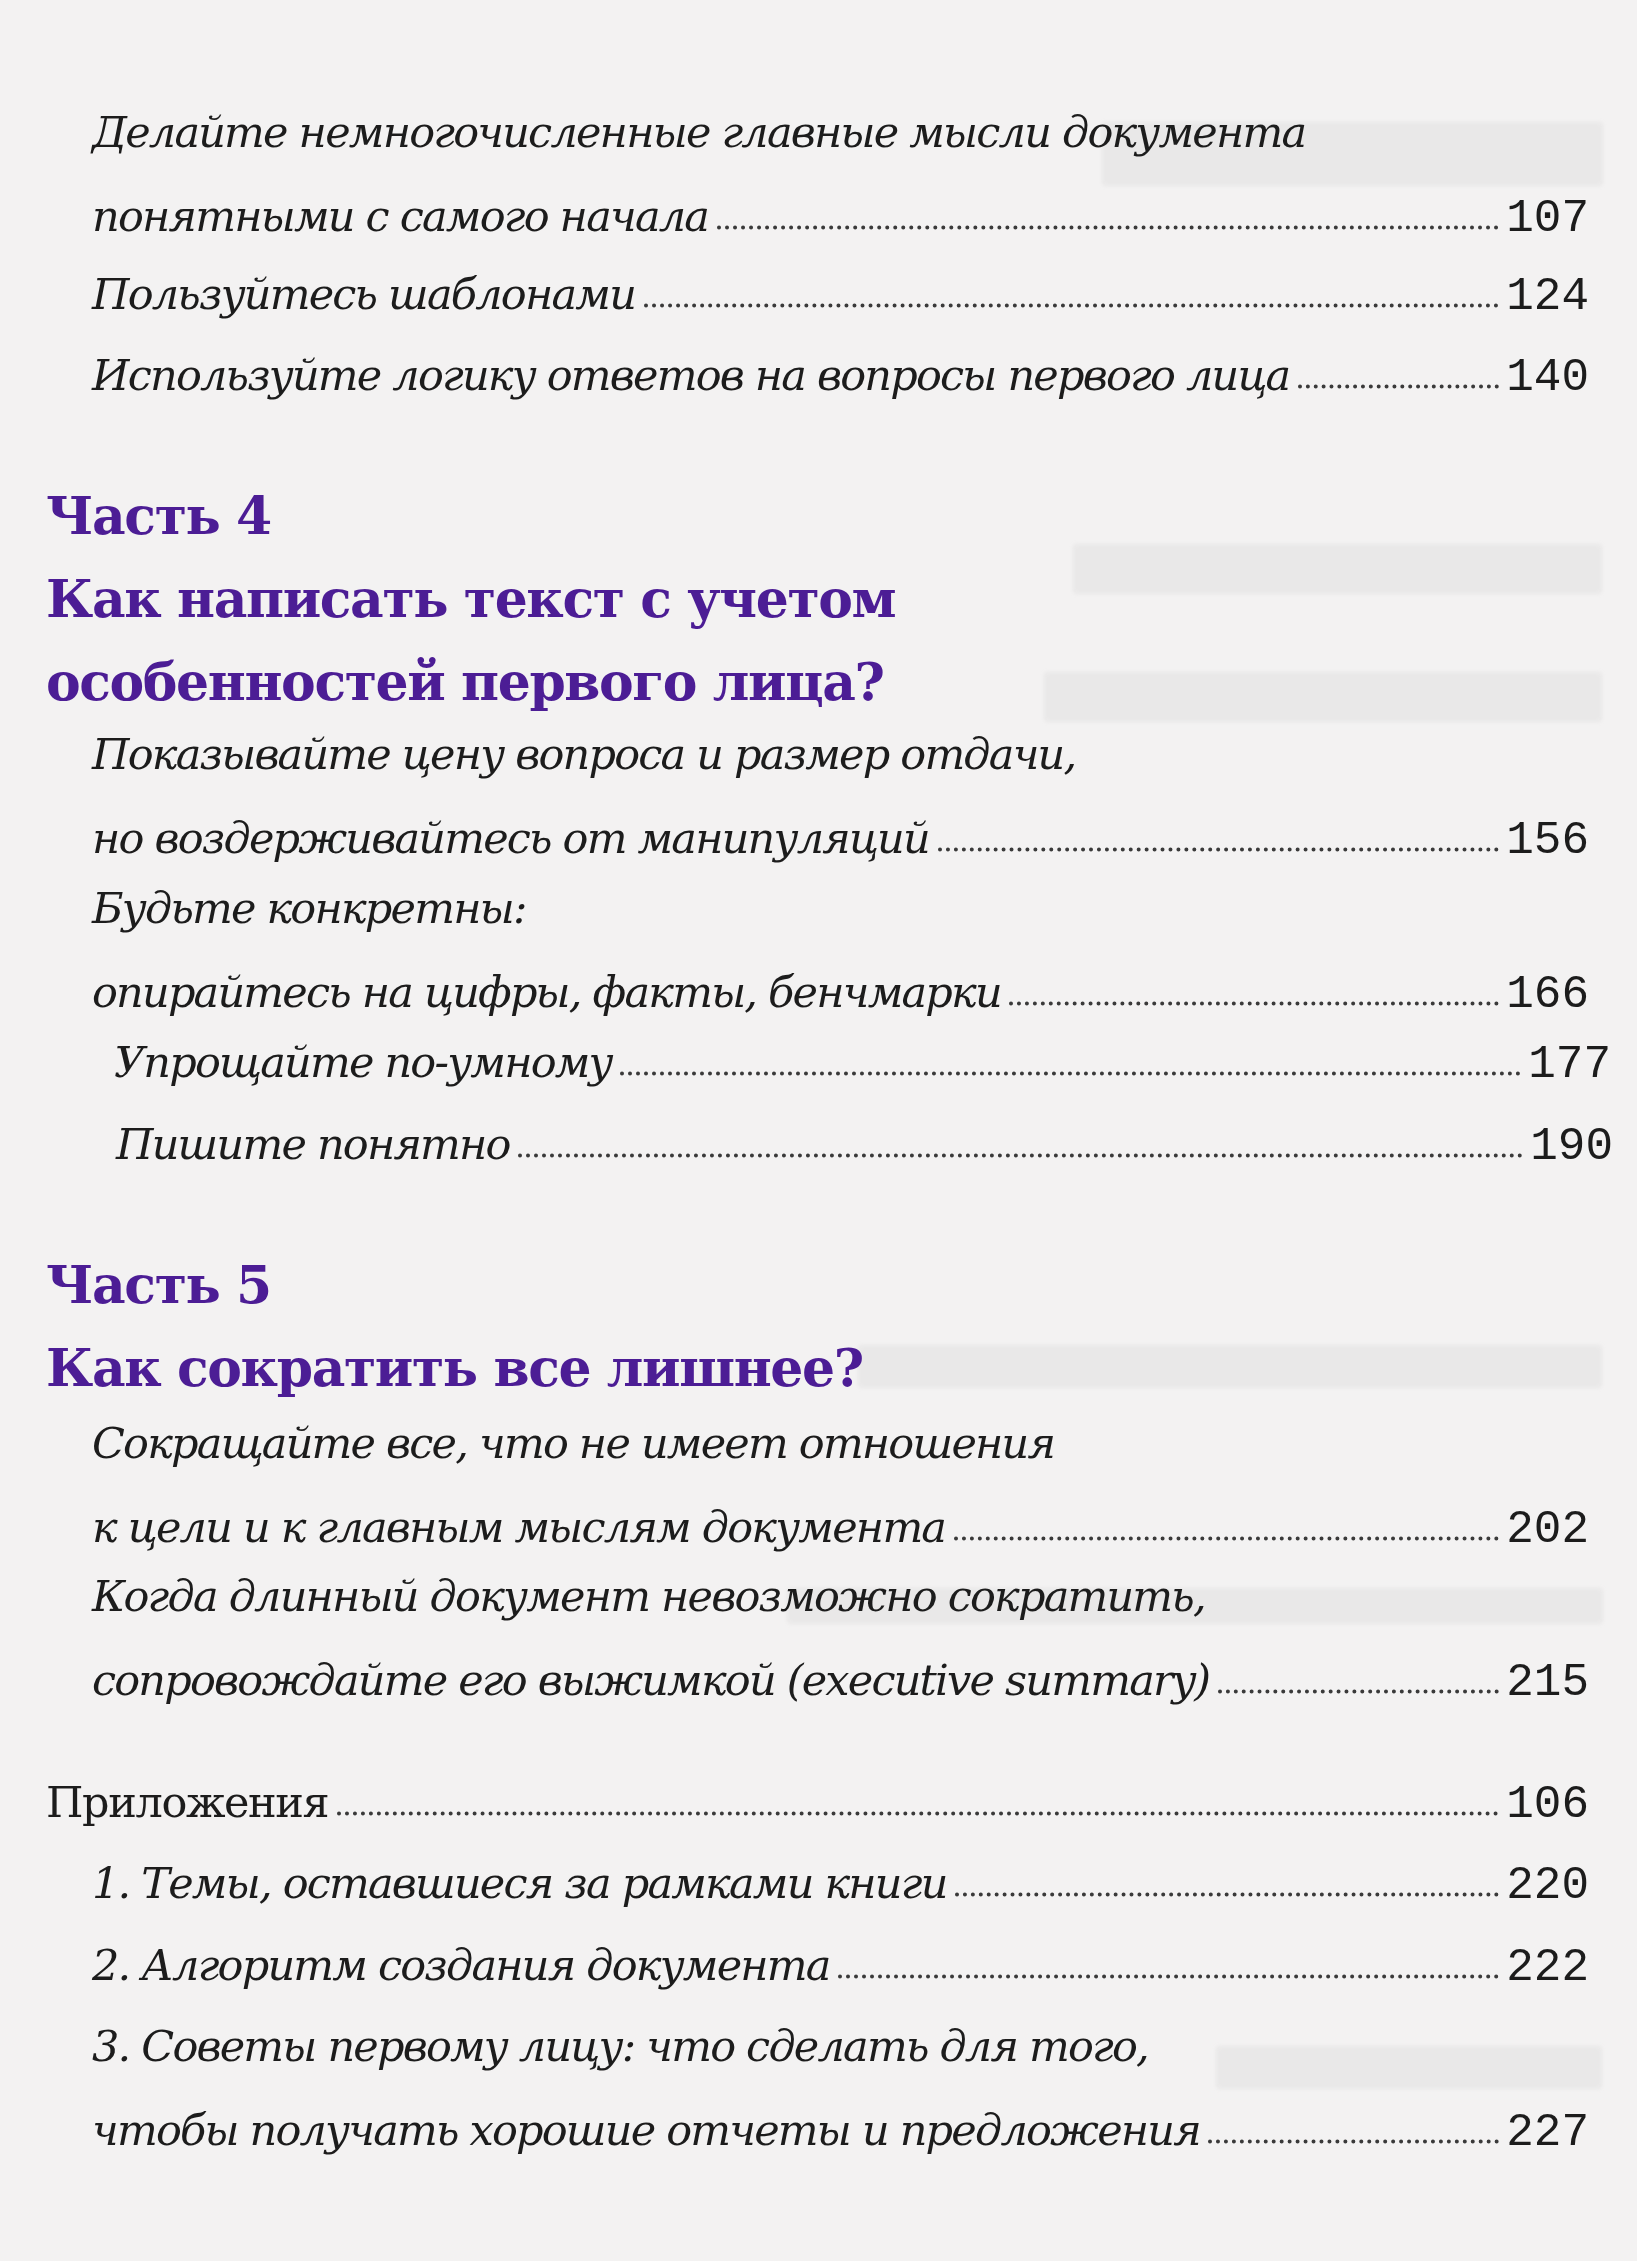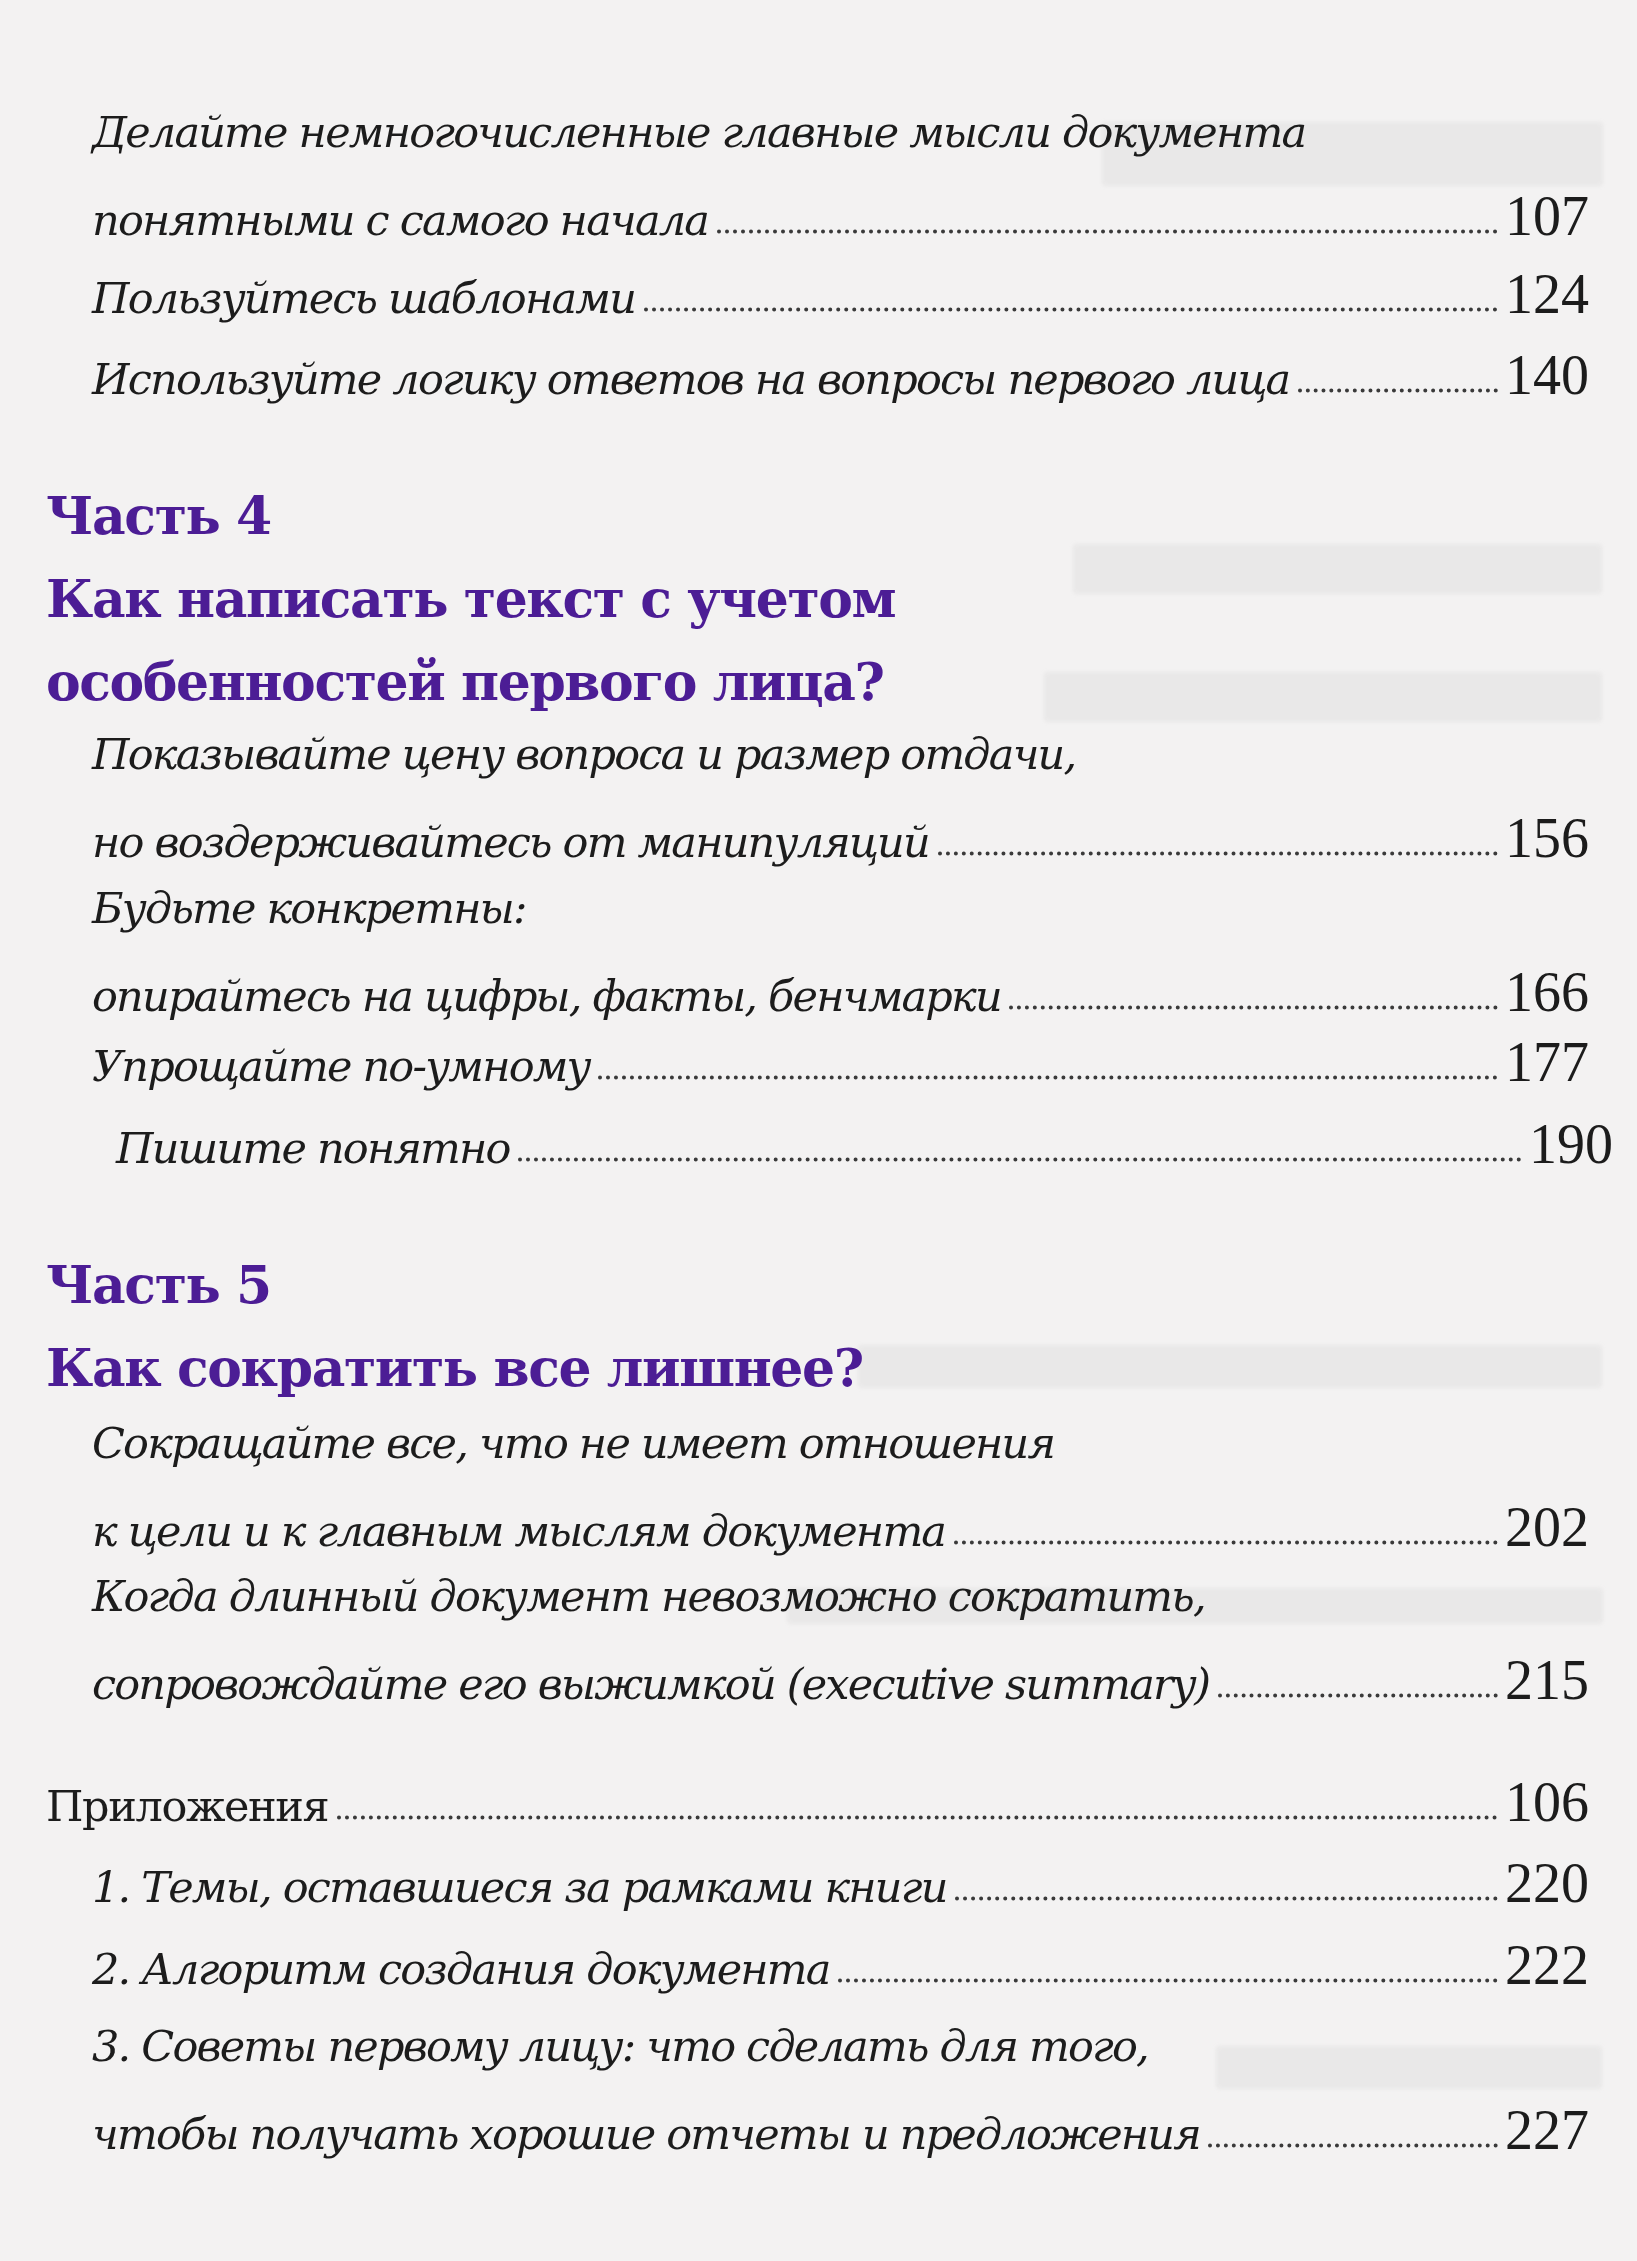--- a/index.html
+++ b/index.html
@@ -53,22 +53,22 @@
       flex: 1 1 auto;
       margin: 0 7.2px 0 8.6px;
       border-bottom: 4.3px dotted #3a3a3a;
       height: 0;
       transform: translateY(-1.4px);
     }
     .toc-entry .page-num {
       flex: 0 0 auto;
       font-style: normal;
       letter-spacing: 0;
-      font-size: 56px;
-      font-family: Liberation Serif, serif;
+      font-size: 46px;
+      font-family: Liberation Mono, monospace;
     }
     .toc-entry.roman {
       left: 46px;
       width: 1543px;
       font-style: normal;
       letter-spacing: -1.4px;
     }
     .part-heading {
       position: absolute;
       left: 46px;
@@ -144,21 +144,21 @@
     <div class="line">
         <span class="text">Будьте конкретны:</span>
       </div>
     <div class="line">
       <span class="text">опирайтесь на цифры, факты, бенчмарки</span>
       <span class="leader"></span>
       <span class="page-num">166</span>
     </div>
   </div>
 
-  <div class="toc-entry" style="top:1020px;">
+  <div class="toc-entry" style="top:1020px;margin-left:22px;">
     <div class="line">
       <span class="text">Упрощайте по-умному</span>
       <span class="leader"></span>
       <span class="page-num">177</span>
     </div>
   </div>
 
   <div class="toc-entry" style="top:1102px;margin-left:24px;">
     <div class="line">
       <span class="text">Пишите понятно</span>

